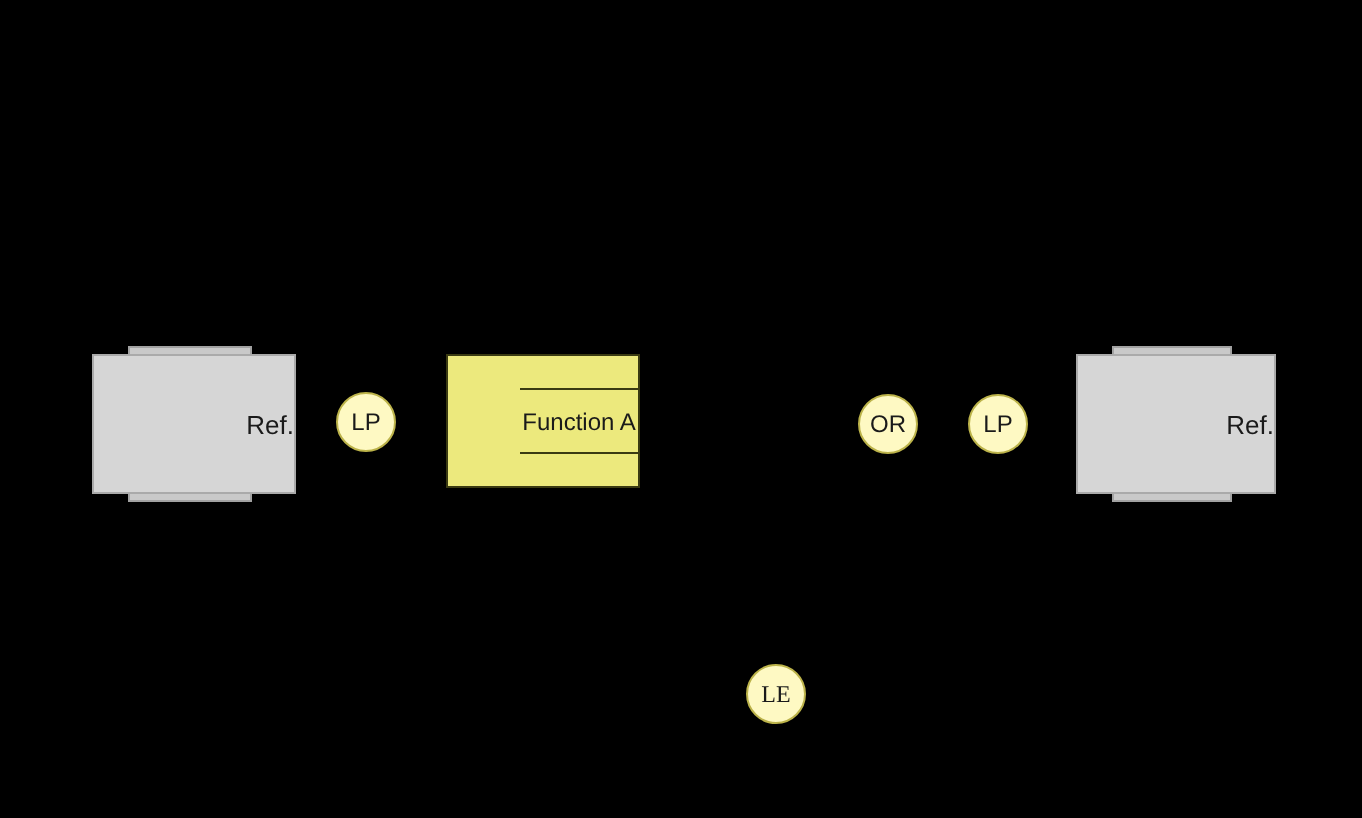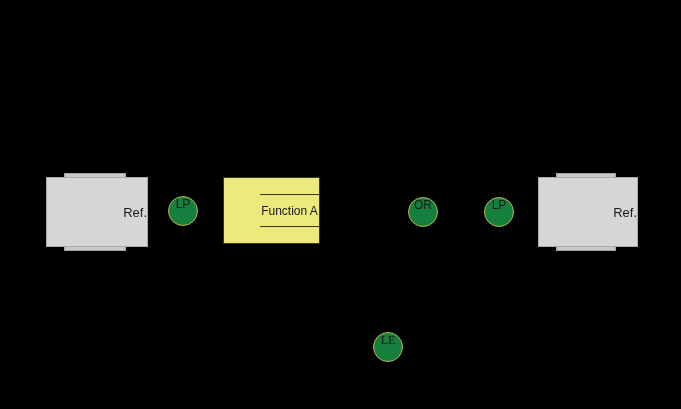--- a/index.html
+++ b/index.html
@@ -70,24 +70,25 @@
     font-size: 12px;
     color: #1a1a1a;
   }
 
   
   .circle-node {
     position: absolute;
     width: 30px;
     height: 30px;
     border-radius: 50%;
-    background: #15803d;
+    background: #fef9c3;
     border: 1px solid #bcb34a;
     box-sizing: border-box;
     display: flex;
+    align-items: center;
     justify-content: center;
     font-size: 12px;
     color: #1a1a1a;
   }
 </style>
 </head>
 <body>
 
 <div class="stage">
 
@@ -103,21 +104,21 @@
   </div>
 
   <div class="func-node">
     <div class="func-row-top"></div>
     <div class="func-row-mid">
       <span>Function A</span>
     </div>
     <div class="func-row-bottom"></div>
   </div>
 
-  <div class="circle-node" style="left:408px; top:197px;">
+  <div class="circle-node" style="left:429px; top:197px;">
     <span>OR</span>
   </div>
 
   <div class="circle-node" style="left:484px; top:197px;">
     <span>LP</span>
   </div>
 
   <div class="ref-node" style="left:538px; top:173px; width:100px; height:78px;">
     <div class="ref-tab" style="left:18px; width:60px;"></div>
     <div class="ref-main">

